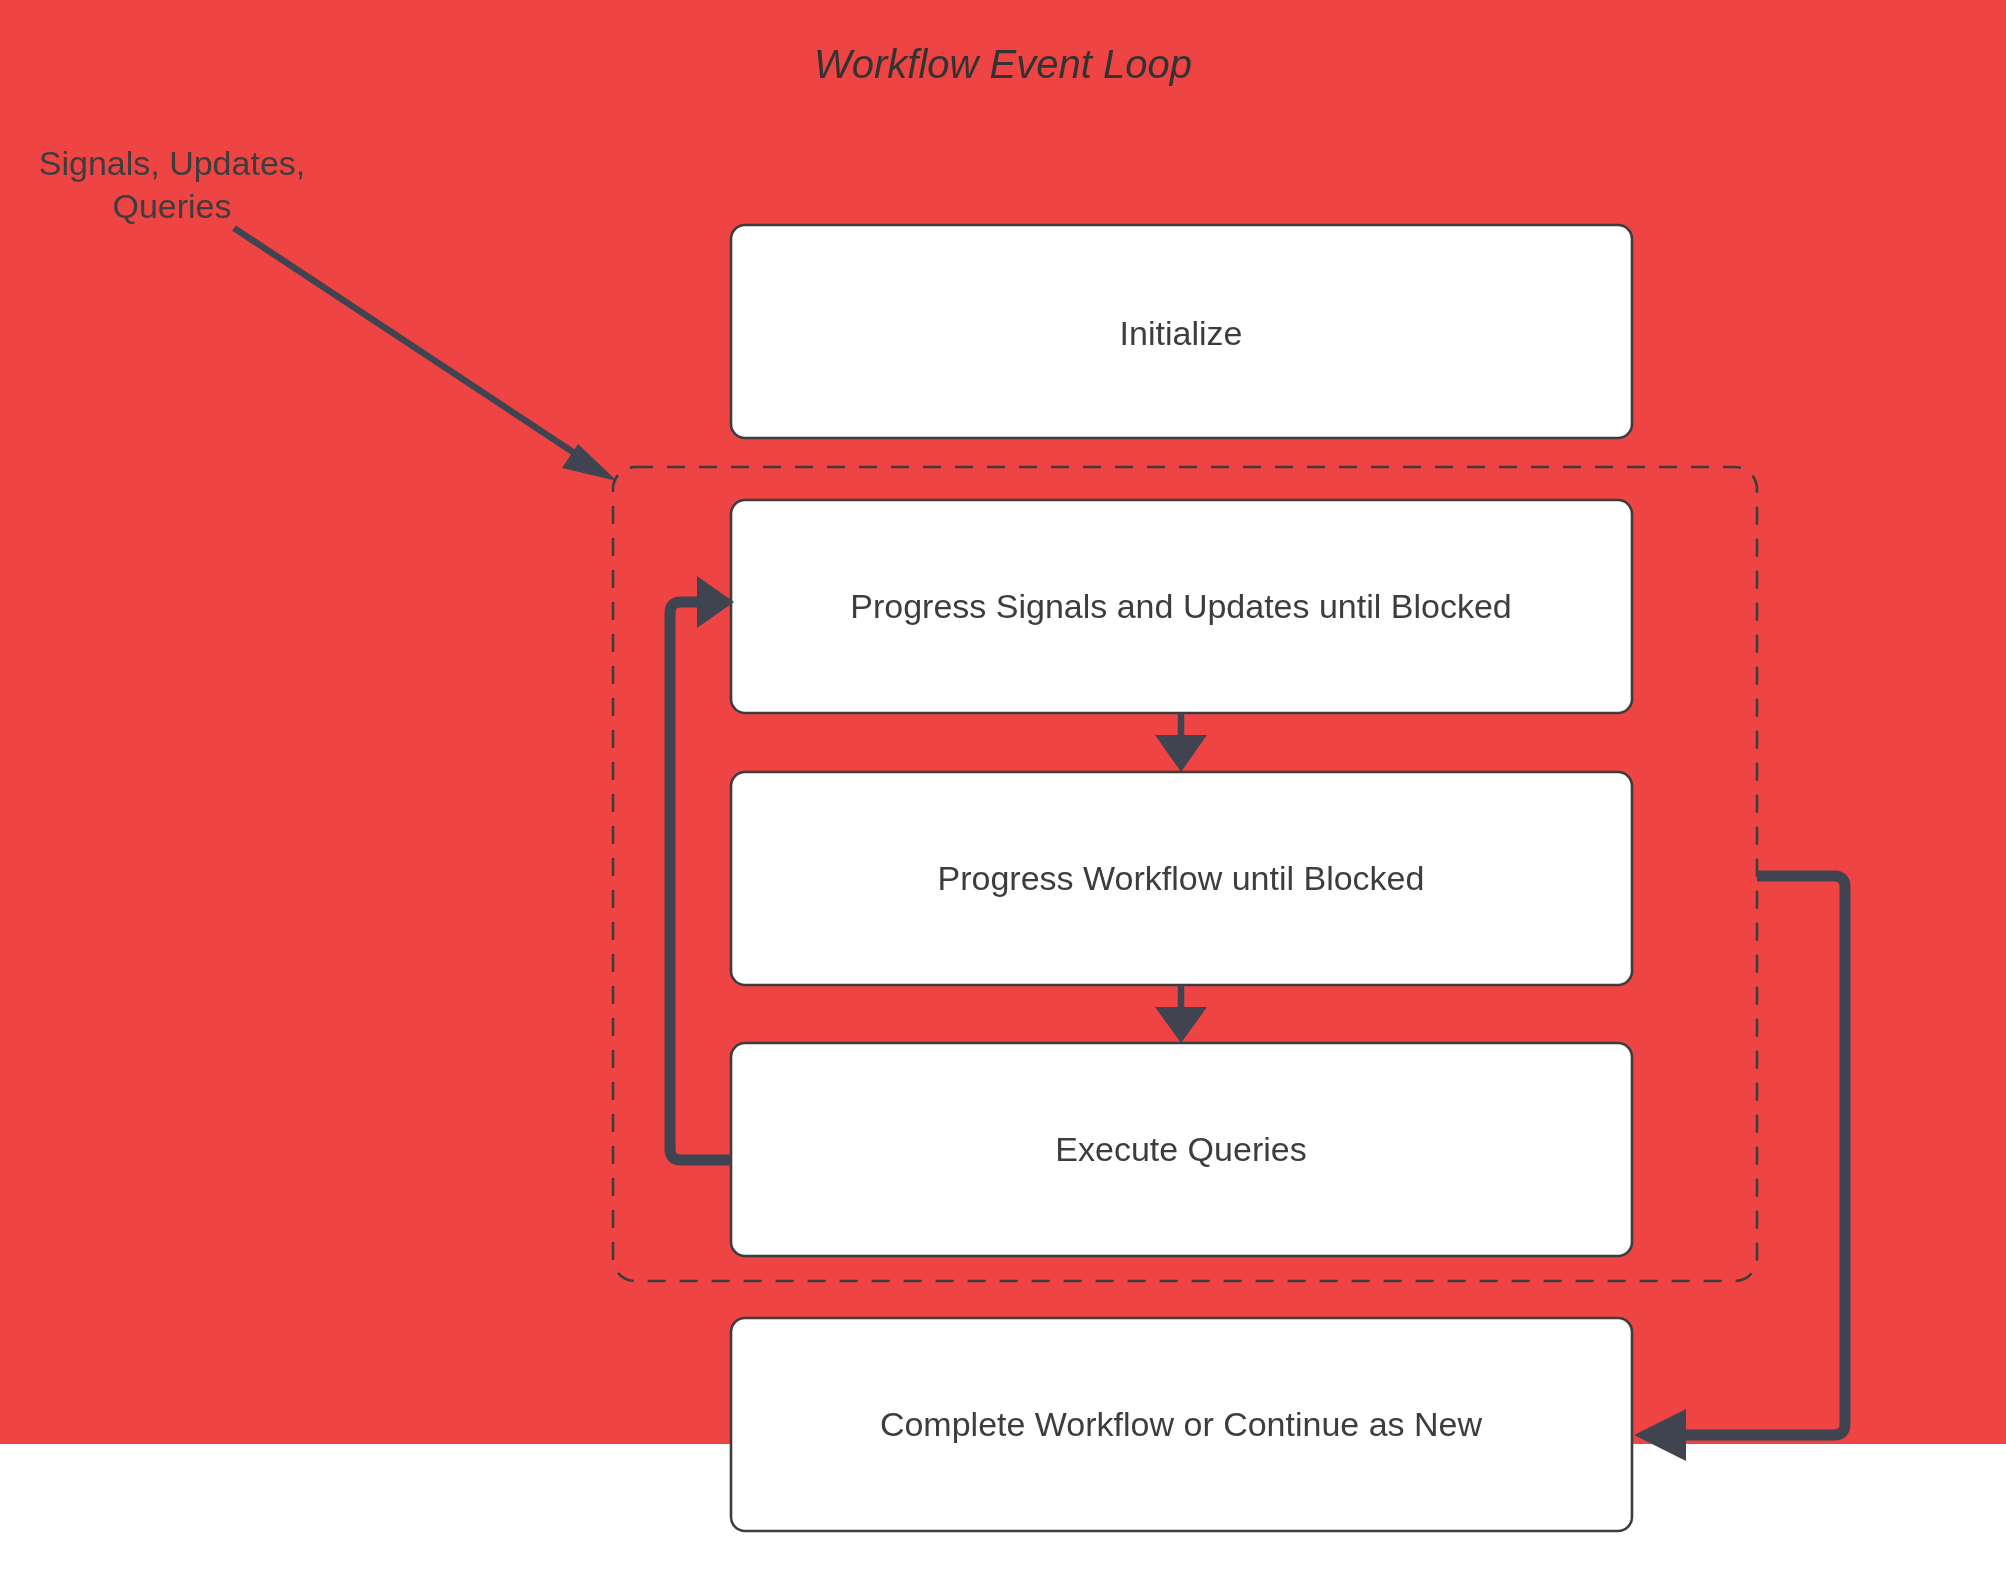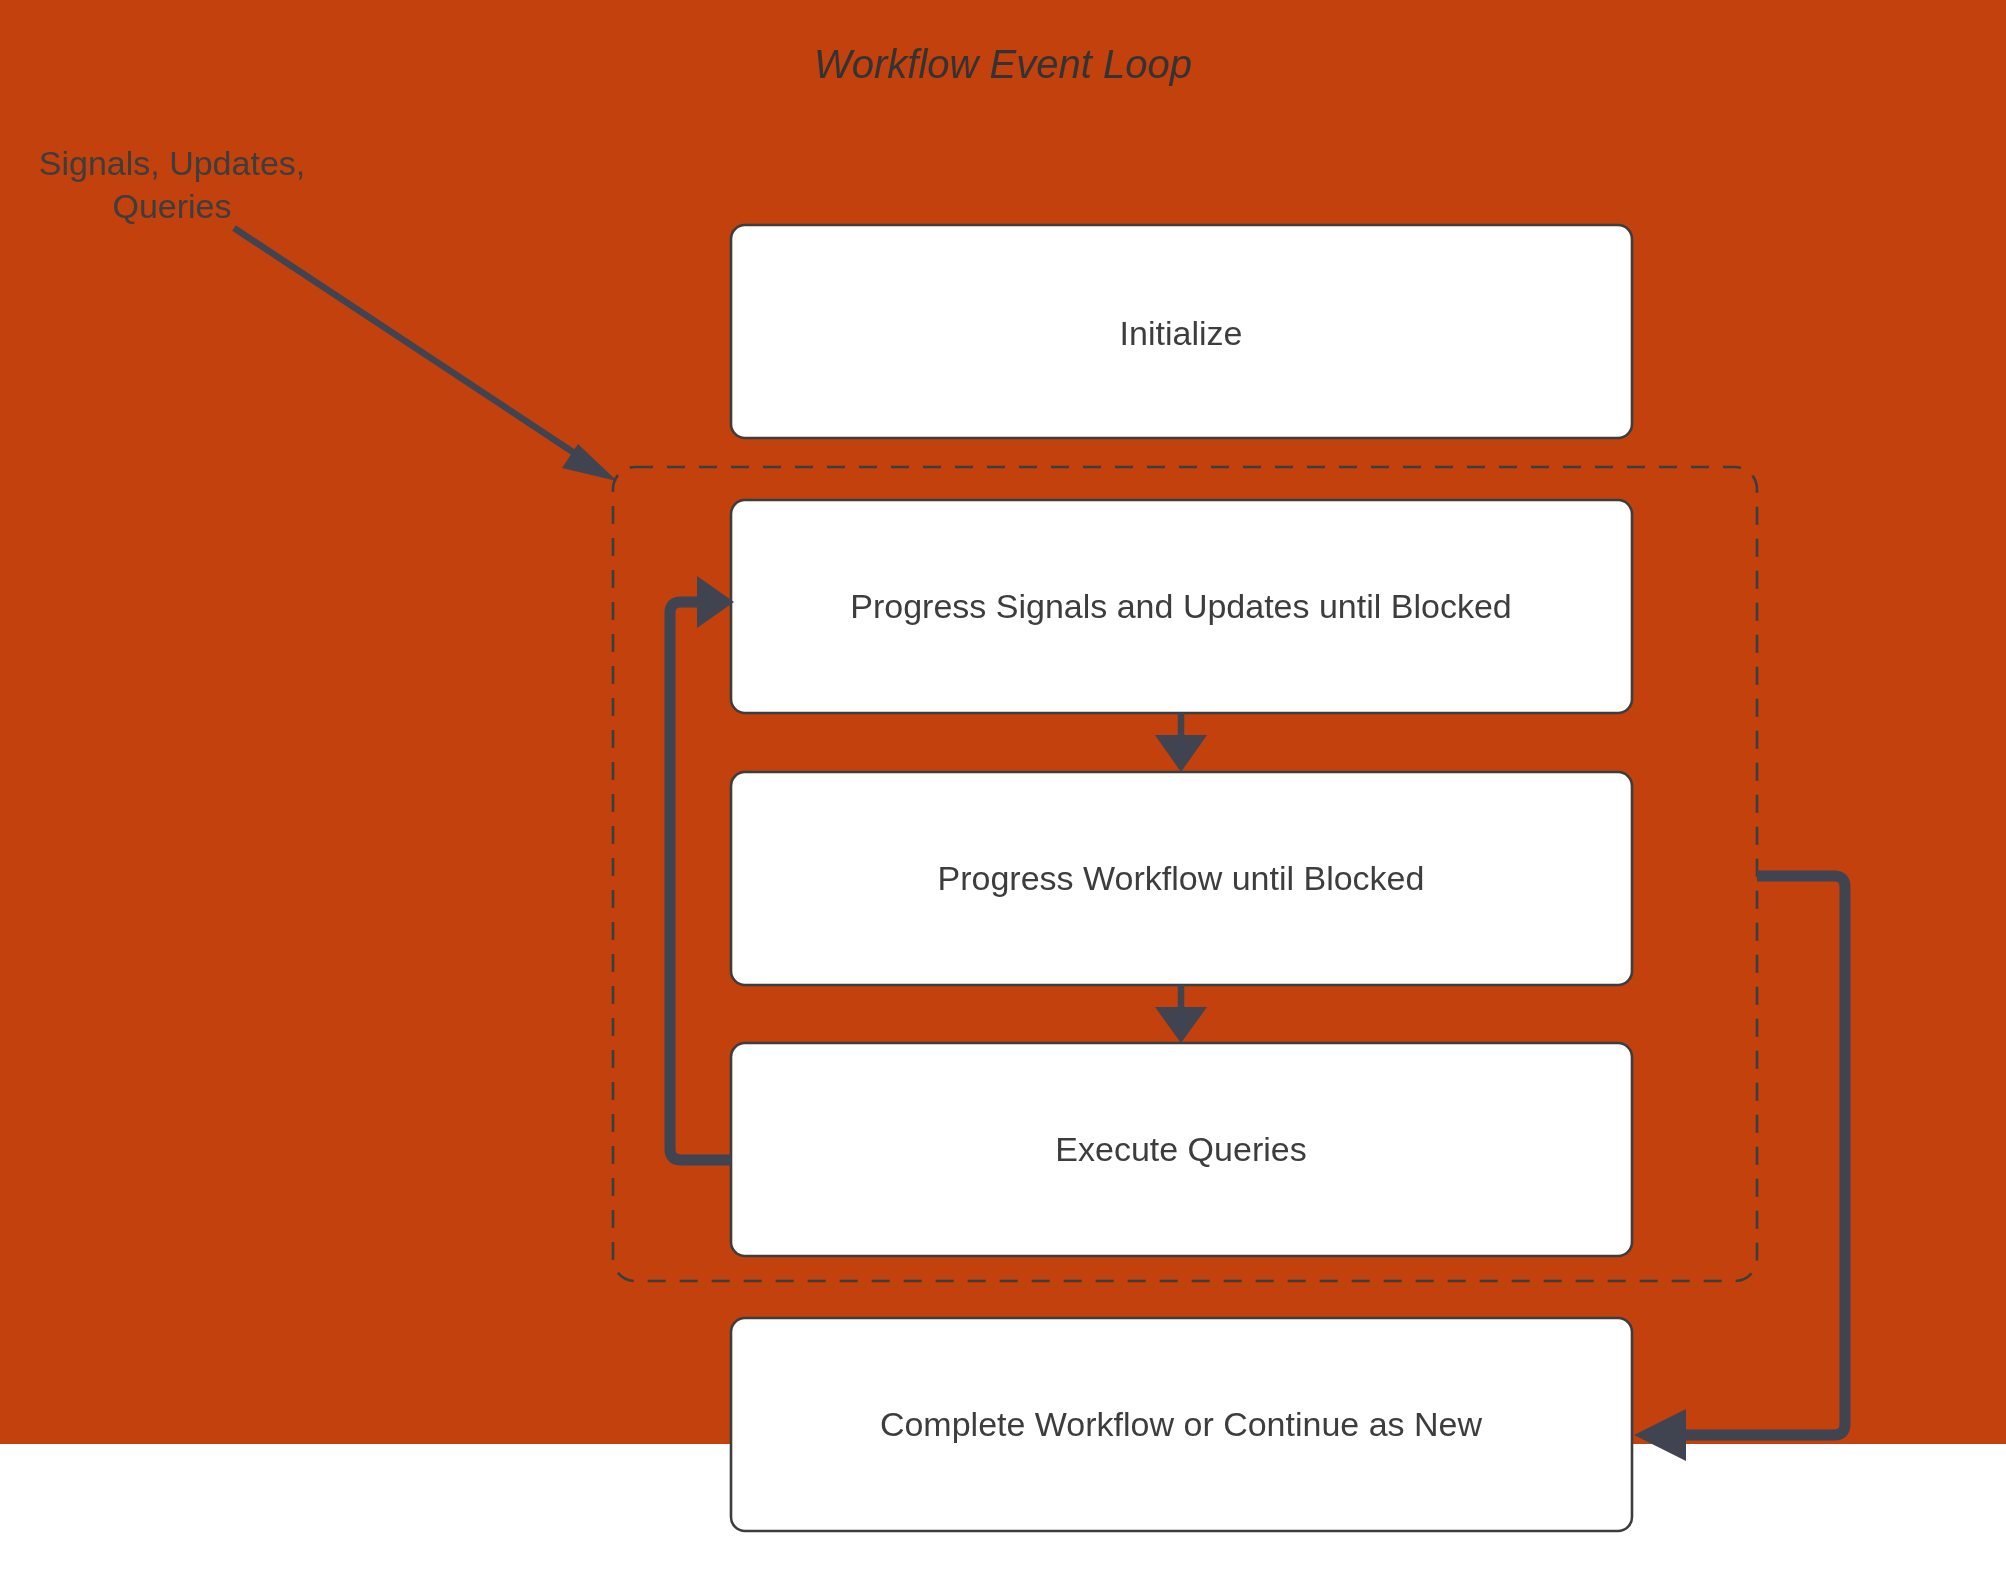--- a/index.html
+++ b/index.html
@@ -10,21 +10,21 @@
   body {
     width: 2006px;
     height: 1576px;
     font-family: "Liberation Sans", sans-serif;
     overflow: hidden;
   }
   #diagram-root {
     position: relative;
     width: 2006px;
     height: 1444px;
-    background: #c2410c;
+    background: #ef4444;
   }
   svg.diagram-canvas {
     display: block;
     width: 2006px;
     height: 1576px;
   }
   .diagram-title {
     font-family: "Liberation Sans", sans-serif;
     font-size: 40px;
     font-style: italic;

